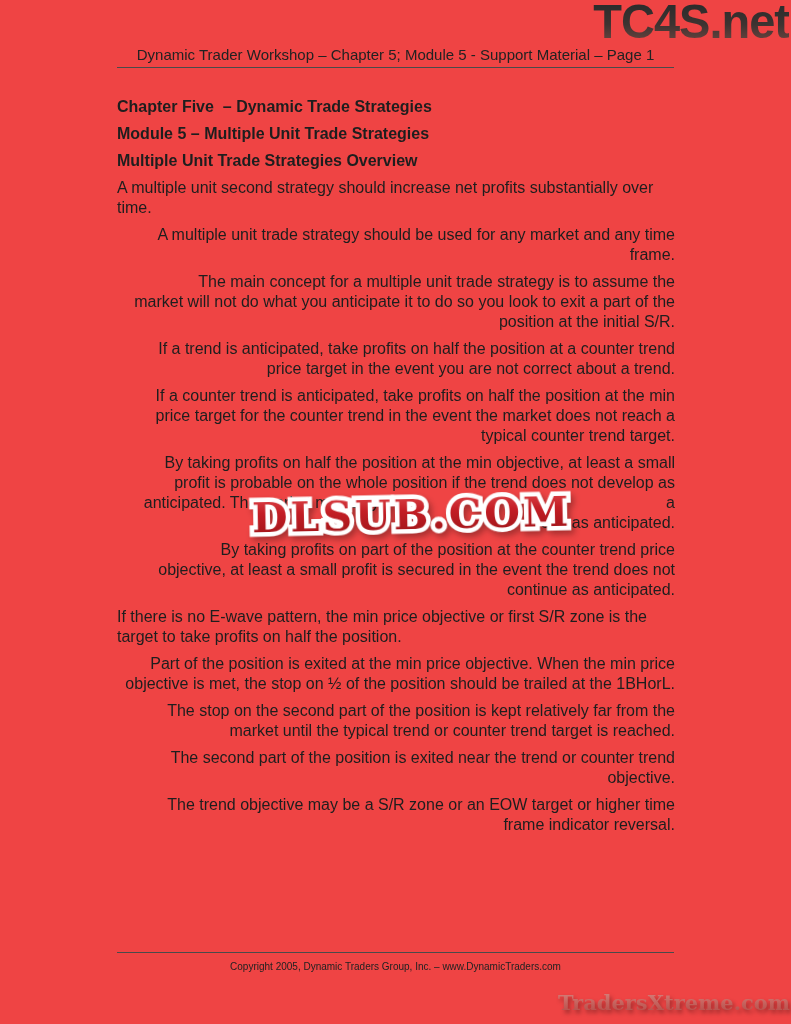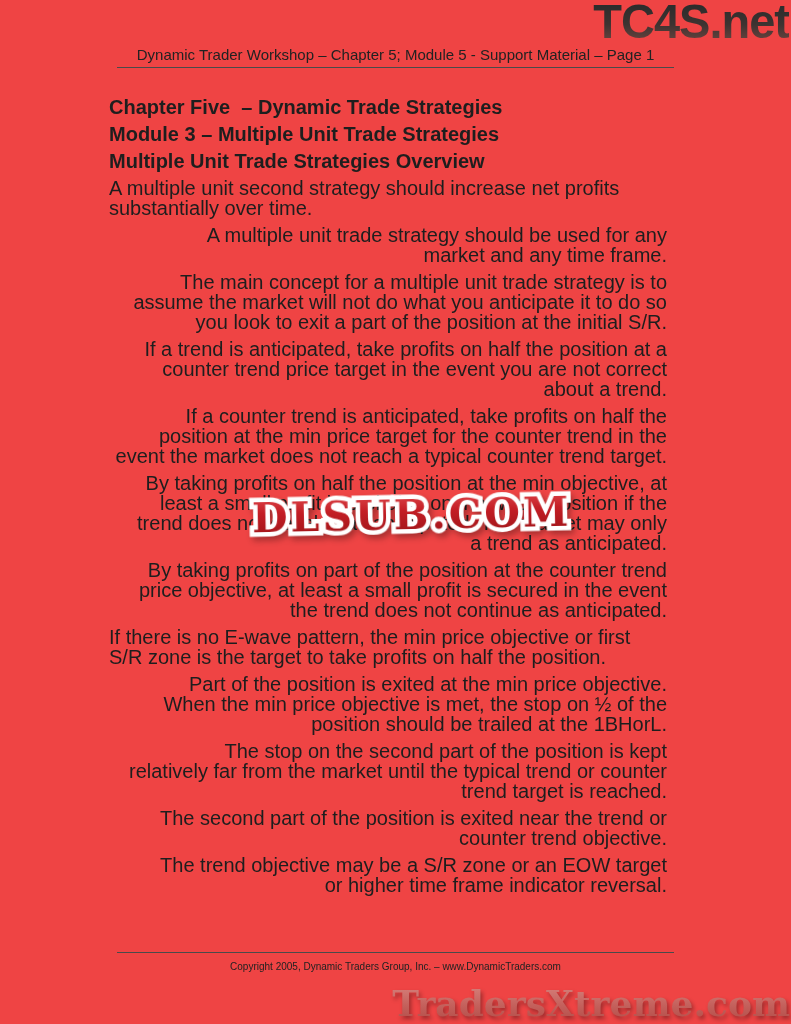--- a/index.html
+++ b/index.html
@@ -35,22 +35,22 @@
     font-size:15px;
     color:#222;
   }
   .header-rule {
     position:absolute; top:67px; left:117px; width:557px;
     border-top:1px solid #4a4a4a;
   }
 
   
   .doc {
-    position:absolute; top:90px; left:109px; width:558px;
-    font-size:20px; line-height:20px;
+    position:absolute; top:90px; left:117px; width:558px;
+    font-size:16px; line-height:20px;
     padding-top:7px;
     color:#1e1e1e;
   }
   .doc p { margin:0 0 7px 0; }
   .doc p.indent { text-indent:33px;text-align:right; }
   .heading { font-weight:bold; white-space:pre-wrap; }
   .h-chapter  { margin:0 0 7px 0; }
   .h-module   { margin:0 0 34px 0; }
   .h-overview { margin:0 0 7px 0; }
   .h-exiting  { margin:30px 0 7px 0; }
@@ -102,21 +102,21 @@
   }
   .tx-logo {
     position:absolute; right:1px; bottom:1px;
     height:40px;
     white-space:nowrap;
     filter:drop-shadow(2px 3px 2px rgba(0,0,0,0.35));
   }
   .tx-logo .tx-layer {
     font-family:"DejaVu Serif", serif;
     font-weight:bold;
-    font-size:36px; line-height:40px;
+    font-size:21px; line-height:40px;
     letter-spacing:0px;
     margin-top:44px;
   }
   .tx-logo .tx-white {
     position:absolute; right:0; top:0;
     -webkit-text-stroke:8px #ffffff;
     color:#ffffff;
   }
   .tx-logo .tx-dark {
     position:absolute; right:0; top:0;
@@ -137,21 +137,21 @@
 
 <div class="page">
 
   <div class="tc4s-logo">TC4S.net</div>
 
   <div class="header-title">Dynamic Trader Workshop – Chapter 5; Module 5 - Support Material – Page 1</div>
   <div class="header-rule"></div>
 
   <div class="doc">
     <p class="heading h-chapter">Chapter Five  – Dynamic Trade Strategies</p>
-    <p class="heading h-module">Module 3 – Multiple Unit Trade Strategies</p>
+    <p class="heading h-module">Module 5 – Multiple Unit Trade Strategies</p>
 
     <p class="heading h-overview">Multiple Unit Trade Strategies Overview</p>
     <p>A multiple unit second strategy should increase net profits substantially over time.</p>
     <p class="indent">A multiple unit trade strategy should be used for any market and any time frame.</p>
     <p class="indent">The main concept for a multiple unit trade strategy is to assume the market will not do what you anticipate it to do so you look to exit a part of the position at the initial S/R.</p>
     <p class="indent">If a trend is anticipated, take profits on half the position at a counter trend price target in the event you are not correct about a trend.</p>
     <p class="indent">If a counter trend is anticipated, take profits on half the position at the min price target for the counter trend in the event the market does not reach a typical counter trend target.</p>
 
     <p class="indent"><span>By taking profits on half the position at the min objective, at least a small profit is probable on the whole position if the trend does not develop as anticipated. The market may only</span> <span class="obscured-gap"></span> <span>a trend as anticipated.</span></p>
 

